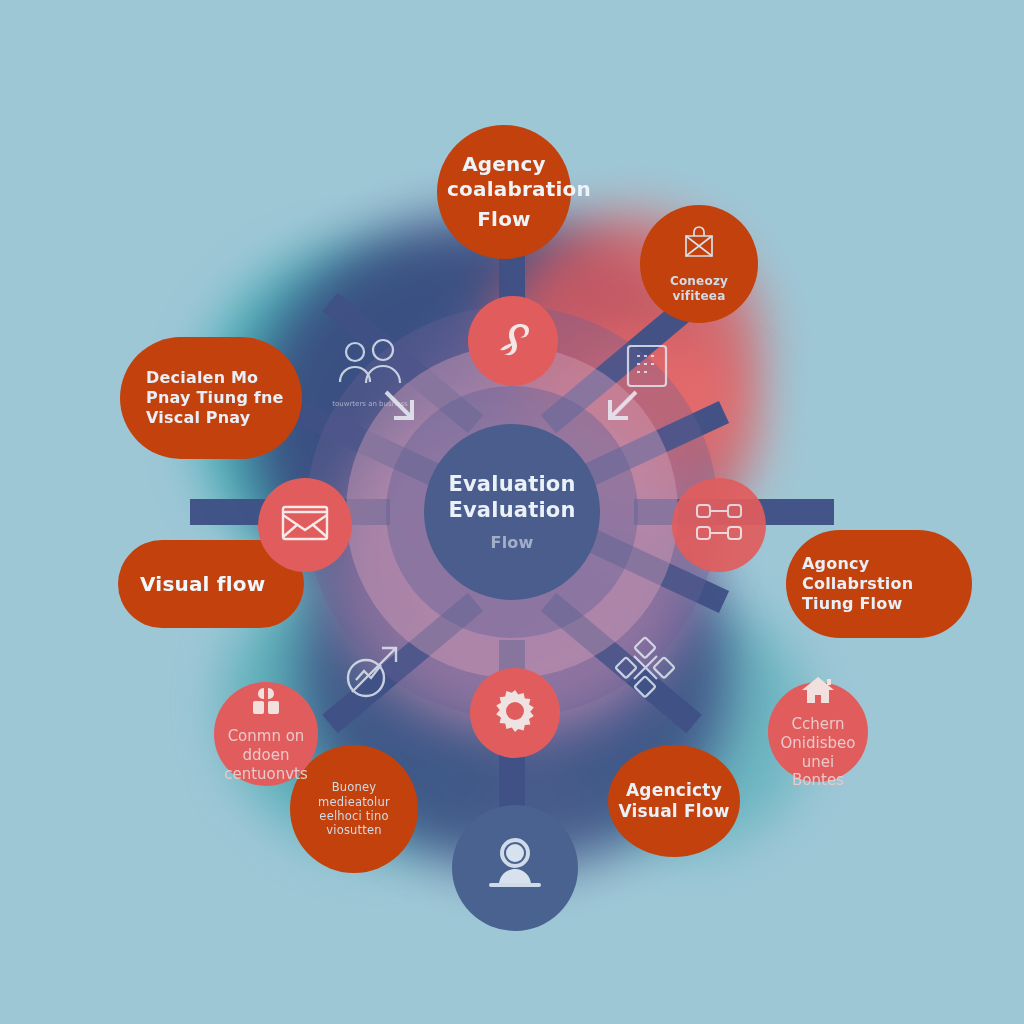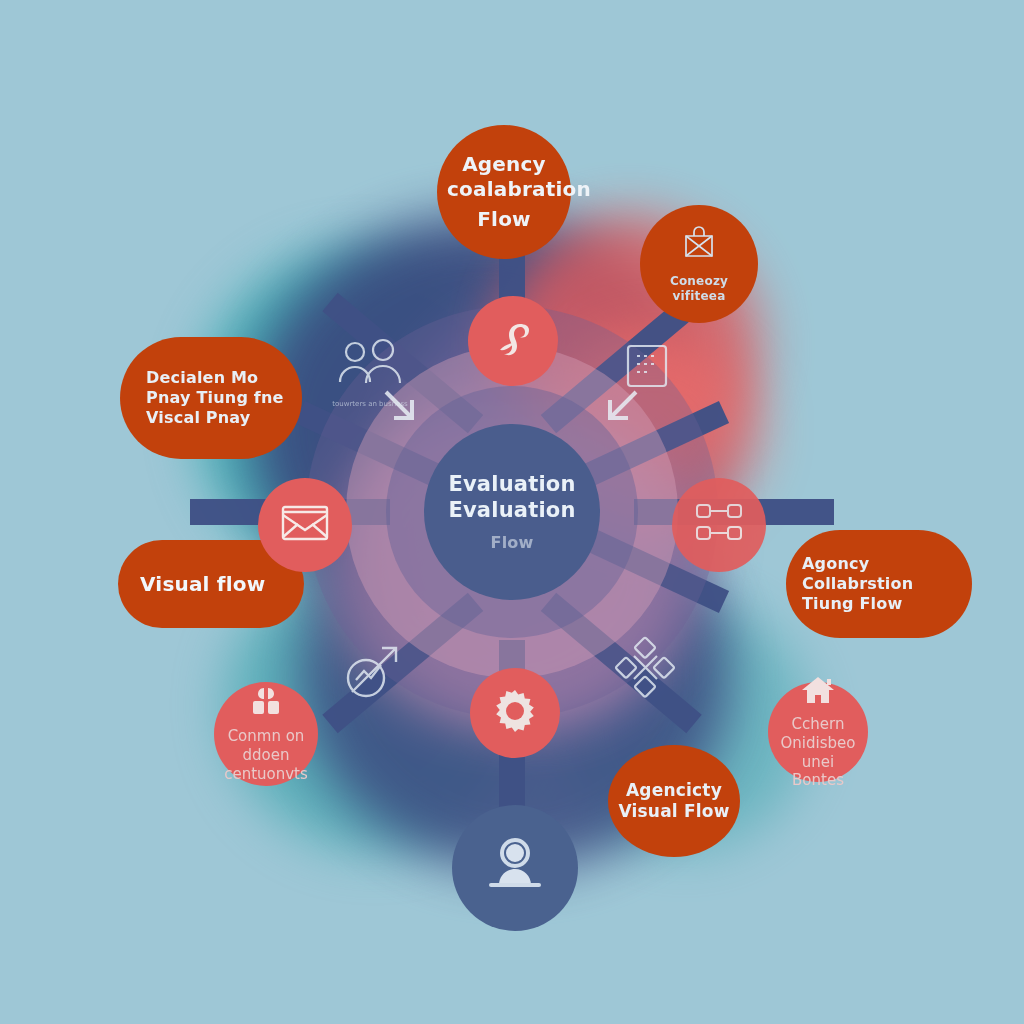--- a/index.html
+++ b/index.html
@@ -339,20 +339,26 @@
   <div class="node node-left-mid">
     <span class="ln">Visual flow</span>
   </div>
 
   <div class="node node-right-mid">
     <span class="ln">Agоncy</span>
     <span class="ln">Collabrstion</span>
     <span class="ln">Tiung Flow</span>
   </div>
 
+  <div class="node node-botleft">
+    <span class="ln">Buoney</span>
+    <span class="ln">medieatolur</span>
+    <span class="ln">eelhoci tino</span>
+    <span class="ln">viosutten</span>
+  </div>
 
   <div class="node node-botright">
     <span class="ln">Agencicty</span>
     <span class="ln">Visual Flow</span>
   </div>
 
   <div class="node node-bottom-icon">
     <span>
       <svg width="70" height="62" viewBox="0 0 70 62" fill="none">
         <circle cx="35" cy="18" r="13" fill="none" stroke="#cfdbe9" stroke-width="4"></circle>

